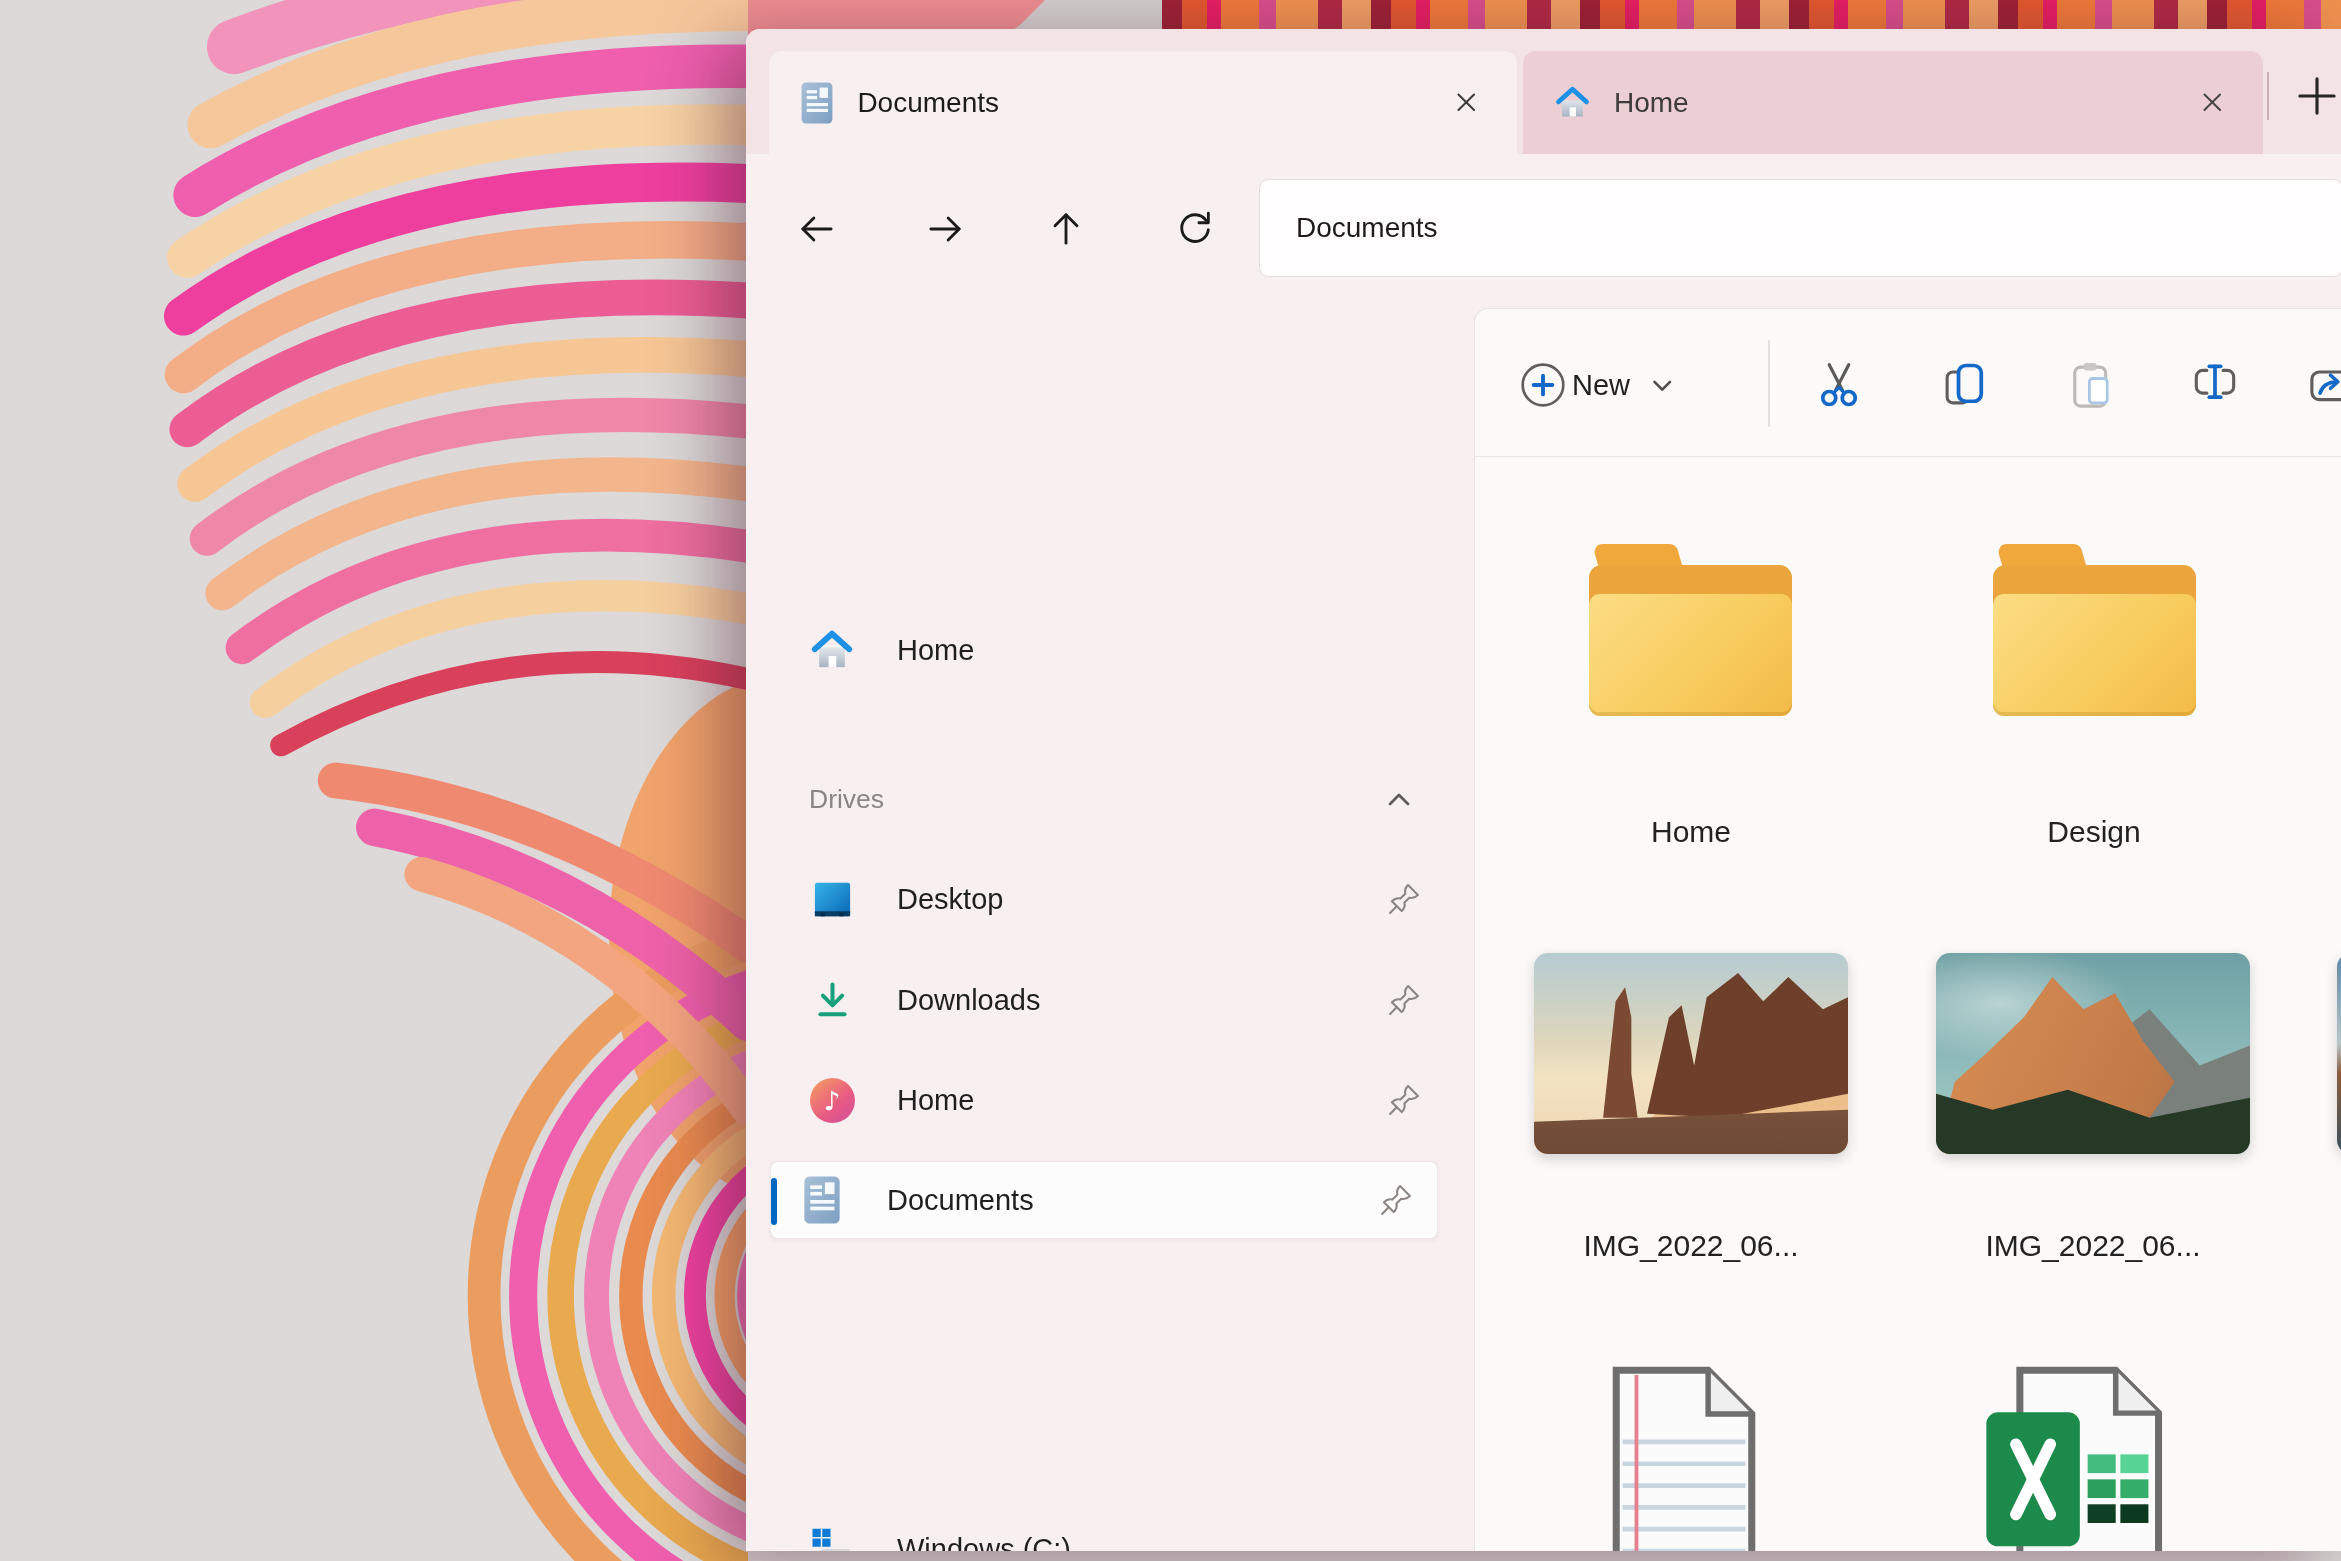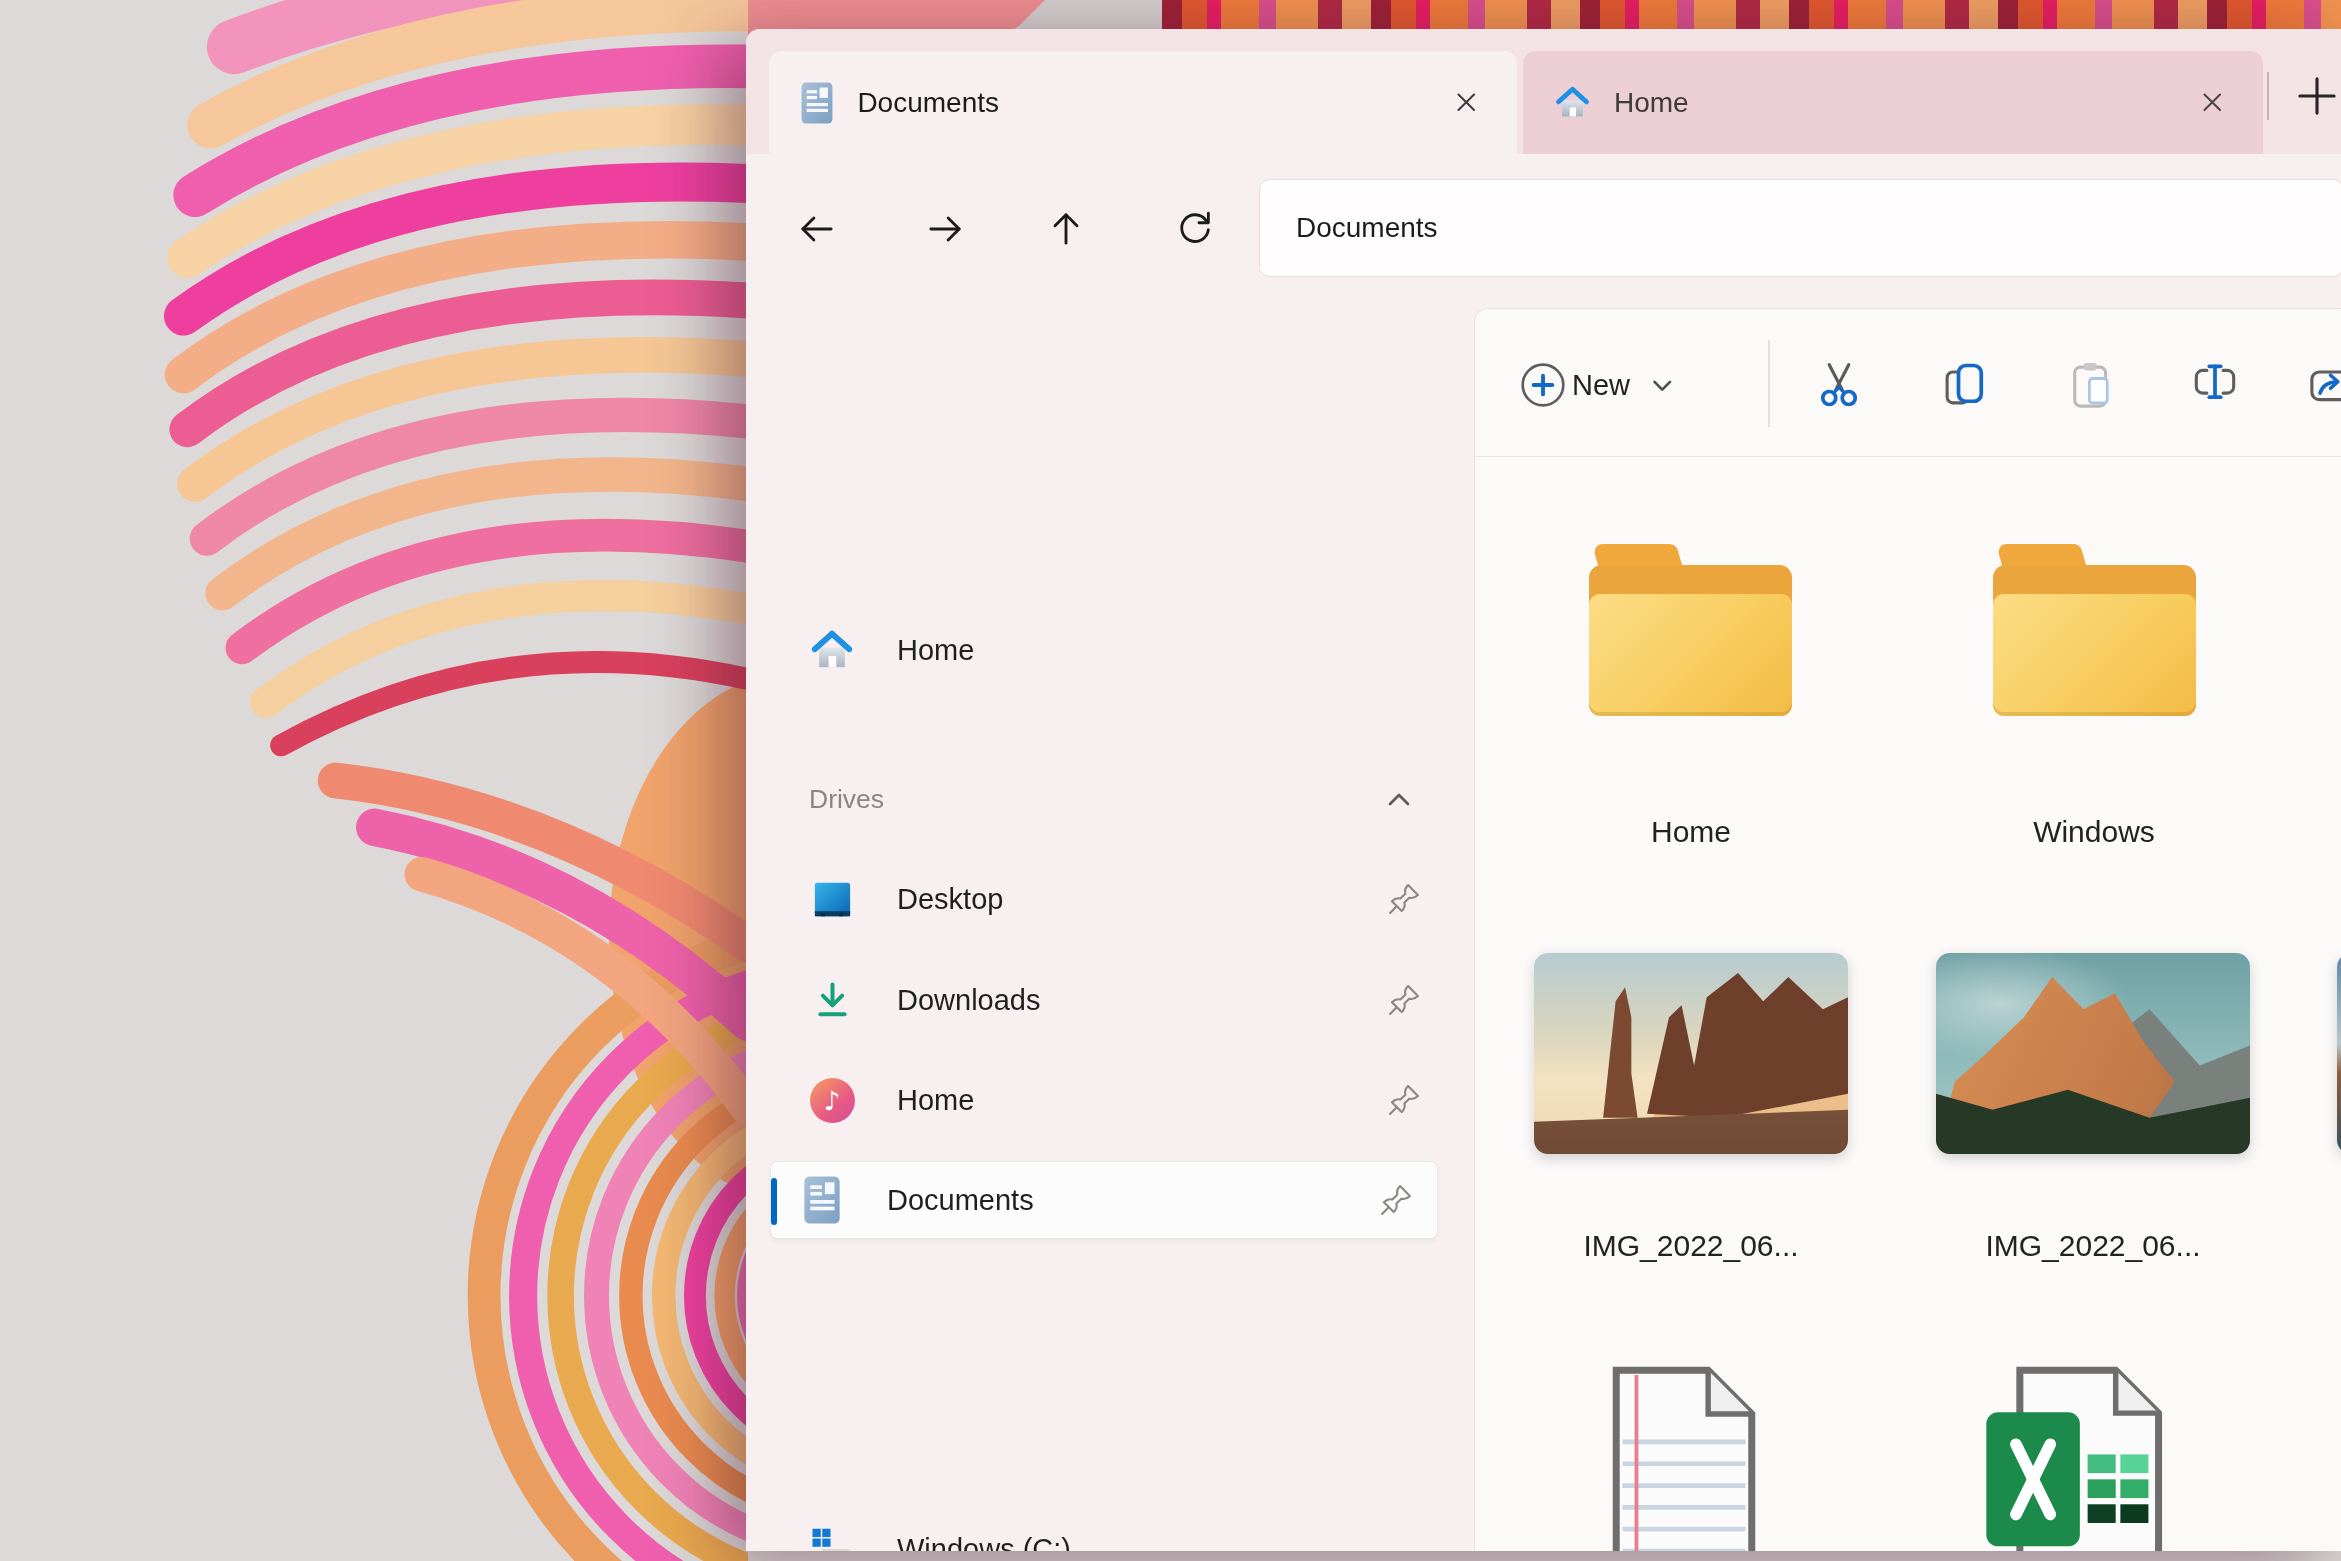--- a/index.html
+++ b/index.html
@@ -467,21 +467,21 @@
         </div>
         <div class="tile-label" style="left:59px;top:506px;">Home</div>
       </div>
 
       <div>
         <div class="folder-icon" style="left:510px;top:233px;">
           <div class="f-tab"></div>
             <div class="f-back"></div>
             <div class="f-front"></div>
         </div>
-        <div class="tile-label" style="left:462px;top:506px;">Windows</div>
+        <div class="tile-label" style="left:462px;top:506px;">Design</div>
       </div>
 
       <div>
         <div class="thumb" style="left:59px;top:644px;">
           <div class="layer desert-sky"></div>
           <div class="layer desert-dune"></div>
           <div class="layer desert-rocks"></div>
           <div class="layer desert-spire"></div>
           <div class="layer desert-ground"></div>
         </div>

